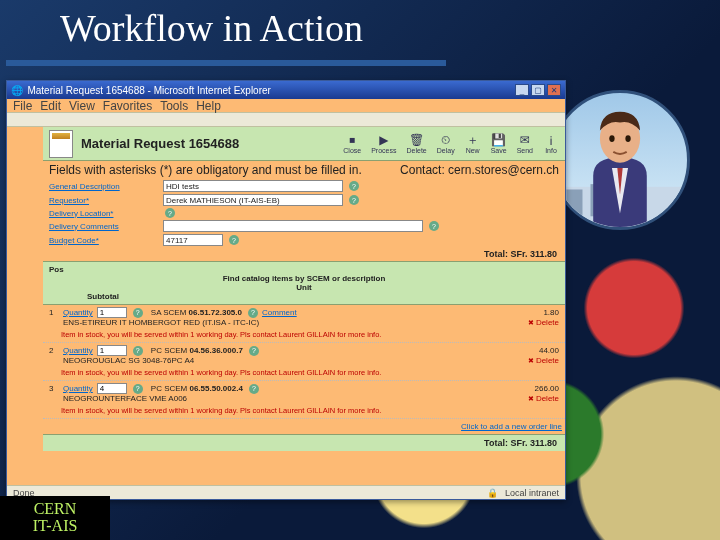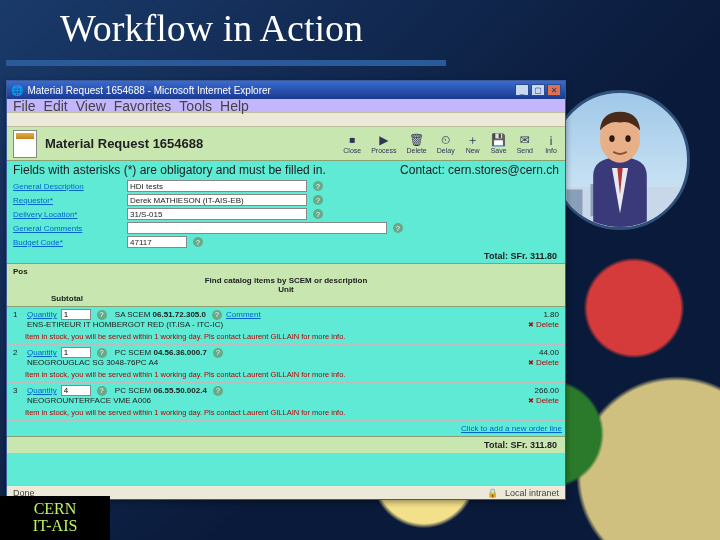--- a/index.html
+++ b/index.html
@@ -19,23 +19,23 @@
     background: linear-gradient(#a0c8e8,#d8ecf8); border:3px solid #30507a; overflow:hidden; }
   .avatar svg { width:100%; height:100%; }
   .footer-cern { position:absolute; bottom:0; left:0; width:110px; height:44px; background:#000; color:#bef264;
     font-family:"Times New Roman",serif; font-size:16px; display:flex; flex-direction:column; align-items:center; justify-content:center; line-height:1.05; }
   
   .ie { position:absolute; top:80px; left:6px; width:560px; height:420px; background:#fff; border:1px solid #3a5a9a; box-shadow:0 2px 6px rgba(0,0,0,.4); font-size:9px; color:#222; }
   .titlebar { height:18px; background:linear-gradient(#3a6ad0,#1a3a90); color:#fff; display:flex; align-items:center; padding:0 4px; font-size:10px; }
   .titlebar .spacer { flex:1; }
   .winbtn { width:14px; height:12px; margin-left:2px; background:#c8d8f0; border:1px solid #2a4a8a; display:inline-flex; align-items:center; justify-content:center; font-size:8px; color:#1a3a7a; }
   .winbtn.close { background:#e07050; }
-  .menubar { height:14px; background:#c4b5fd; border-bottom:1px solid #c0c0a0; display:flex; gap:8px; padding:0 6px; align-items:center; color:#444; font-size:14px; }
+  .menubar { height:14px; background:#fdba74; border-bottom:1px solid #c0c0a0; display:flex; gap:8px; padding:0 6px; align-items:center; color:#444; font-size:12px; }
   .addrbar { height:14px; background:#ece9d8; border-bottom:1px solid #c0c0a0; }
-  .content { position:relative; height:calc(100% - 60px); background:#5eead4; overflow:hidden; }
+  .content { position:relative; height:calc(100% - 60px); background:#fdba74; overflow:hidden;padding-left:36px; }
   .statusbar { height:14px; background:#ece9d8; border-top:1px solid #c0c0a0; display:flex; align-items:center; justify-content:flex-end; gap:6px; padding:0 6px; font-size:9px; color:#444; }
   .greenhead { background:#c7e6b0; height:34px; display:flex; align-items:center; padding:0 6px; border-bottom:1px solid #8aa070; }
   .greenhead .doc-icon { width:24px; height:28px; background:#fff; border:1px solid #888; margin-right:8px; position:relative; }
   .greenhead .doc-icon::after { content:""; position:absolute; top:2px; left:2px; right:2px; height:6px; background:linear-gradient(#e0b040,#c08020); }
   .greenhead h1 { font-size:13px; font-weight:bold; }
   .toolbar { margin-left:auto; display:flex; gap:10px; }
   .tbtn { display:flex; flex-direction:column; align-items:center; font-size:7px; color:#335; cursor:pointer; }
   .tbtn .ico { width:16px; height:14px; display:flex; align-items:center; justify-content:center; font-size:12px; }
   .note { font-size:12px; padding:2px 6px; display:flex; }
   .note .sp { flex:1; }
@@ -155,25 +155,24 @@
           <span class="fld">HDI tests</span>
           <span class="q">?</span>
         </div>
       <div class="formrow">
           <span class="lbl">Requestor*</span>
           <span class="fld">Derek MATHIESON (IT-AIS-EB)</span>
           <span class="q">?</span>
         </div>
       <div class="formrow">
           <span class="lbl">Delivery Location*</span>
-          <span class="fld">31/S-015</span>
-          <span class="q">?</span>
-        </div>
-      <div class="formrow">
-          <span class="lbl">General Comments</span>
+          <span class="q">?</span>
+        </div>
+      <div class="formrow">
+          <span class="lbl">Delivery Comments</span>
           <span class="fld" style="flex:0 0 260px"></span>
           <span class="q">?</span>
         </div>
       <div class="formrow">
           <span class="lbl">Budget Code*</span>
           <span class="fld" style="flex:0 0 60px">47117</span>
           <span class="q">?</span>
         </div>
 
       <div class="totalrow"><span>Total: SFr.</span>&nbsp;<span>311.80</span></div>

